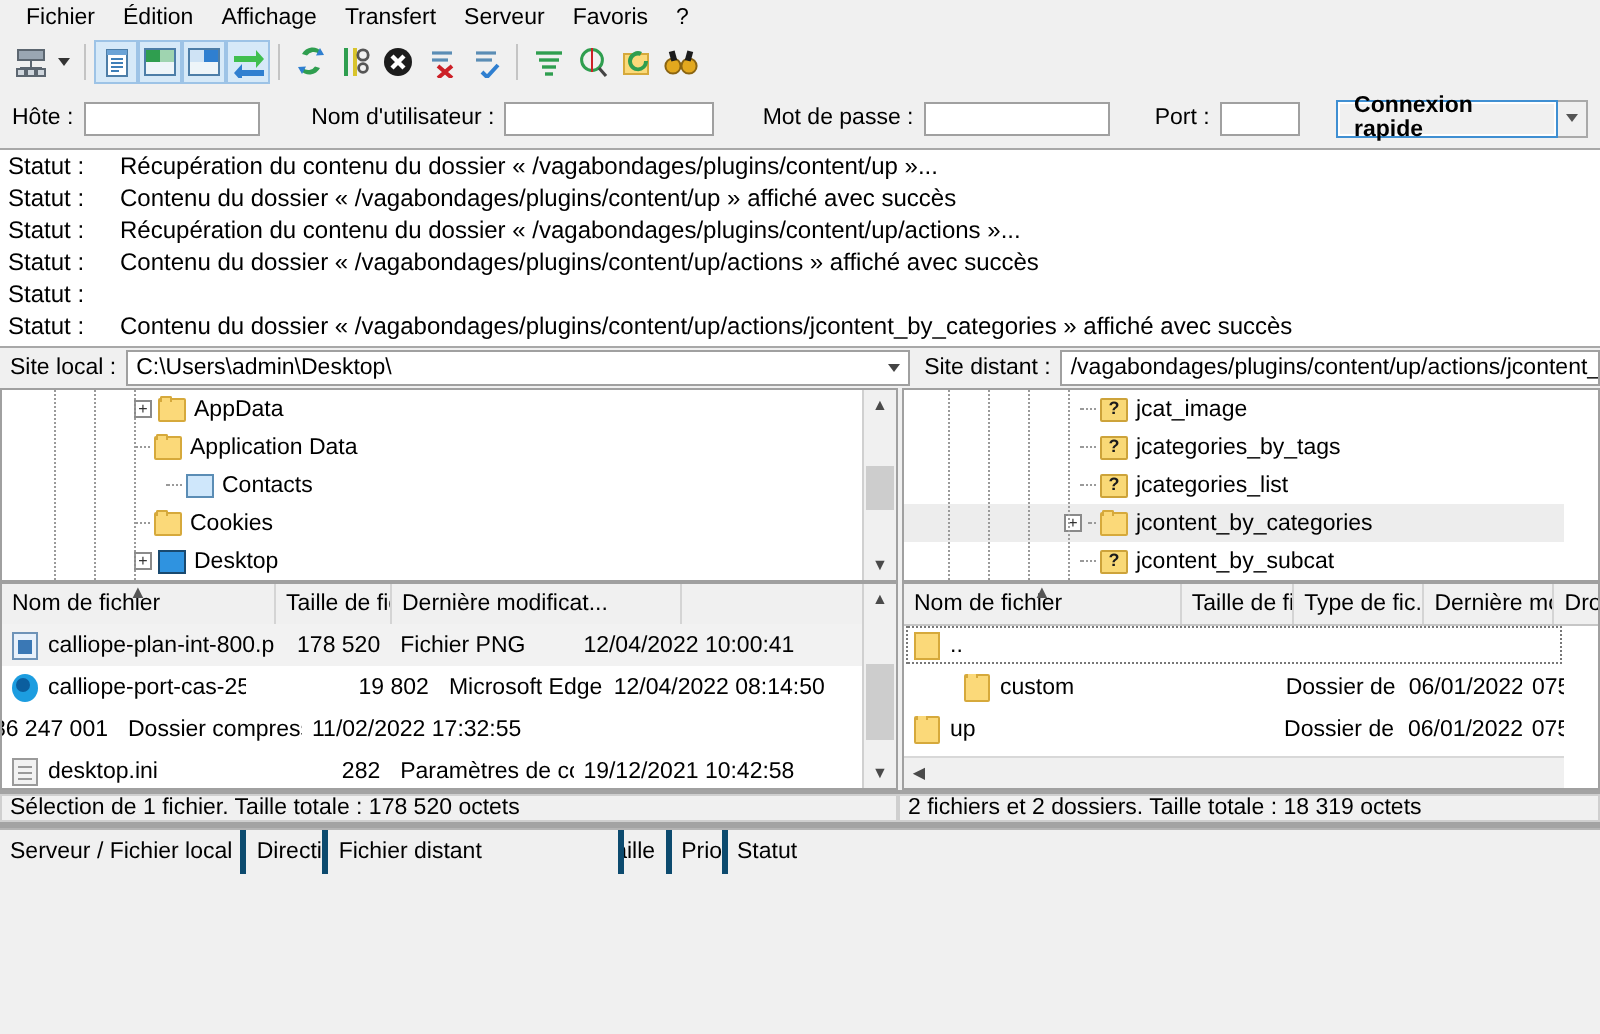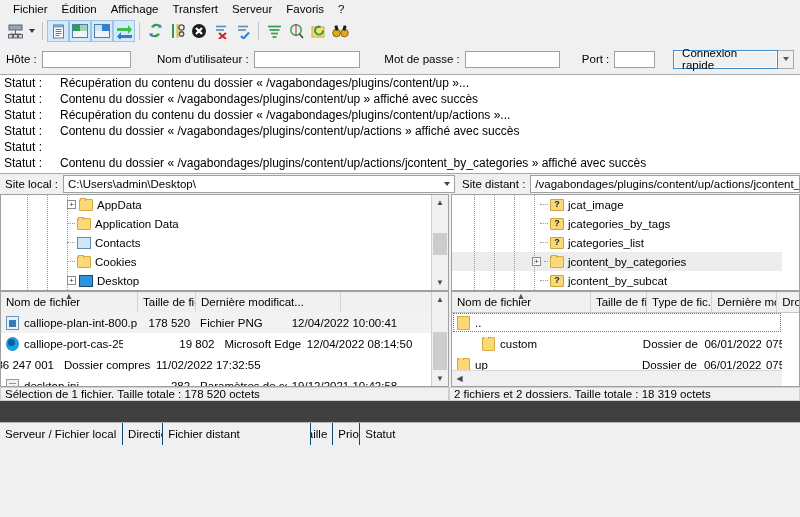--- a/index.html
+++ b/index.html
@@ -106,26 +106,26 @@
       box-shadow:0 0 0 0 #888,0 3px 0 #999,0 6px 0 #999;background:#999;}
   .mic.rfolder{background:#fbd979;border:1px solid #d6a93b;box-sizing:border-box;border-radius:1px;}
   .mic.rfolder:before{content:"";position:absolute;left:0;top:-2px;width:6px;height:3px;background:#fbd979;border:1px solid #d6a93b;
       border-bottom:0;box-sizing:border-box;}
   .mic.updir{background:#fbd979;border:1px solid #d6a93b;box-sizing:border-box;}
   .mic.html{background:#fff;border:1px solid #9a9a9a;box-sizing:border-box;}
   .mic.html:after{content:"";position:absolute;left:1px;right:1px;top:1px;height:6px;background:#e06a2b;}
   .dashsel{outline:1px dotted #777;outline-offset:-2px;}
 
   
-  .sbar{height:35px;display:flex;align-items:flex-start;background:#404040;flex:0 0 auto;}
+  .sbar{height:19px;display:flex;align-items:center;background:#a3a3a3;flex:0 0 auto;}
   .sbar .cell{display:flex;align-items:center;font-size:11.5px;padding-left:4px;border:1px solid #cfcfcf;box-sizing:border-box;
      background:#f0f0f0;white-space:nowrap;overflow:hidden;}
 
   .qhead{height:22px;display:flex;align-items:stretch;background:#f0f0f0;border-top:1px solid #b4b4b4;flex:0 0 auto;}
-  .qh{font-size:11.5px;display:flex;align-items:center;padding-left:5px;border-right:1px solid #0c4a6e;box-sizing:border-box;
+  .qh{font-size:11.5px;display:flex;align-items:center;padding-left:5px;border-right:3px solid #0c4a6e;box-sizing:border-box;
      white-space:nowrap;overflow:hidden;}
   .qbody{flex:1 1 auto;background:#f0f0f0;}
 </style>
 </head>
 <body>
 
 <div class="app">
 
   <div class="menubar">
     <div class="mi">Fichier</div>
@@ -274,21 +274,21 @@
       <input type="text" value="" style="">
     </span>
     <span class="lbl" style="margin-left:24px;">Mot de passe :</span>
     <span class="qfield" style="width:98px;">
       <input type="password" value="" style="">
     </span>
     <span class="lbl" style="margin-left:22px;">Port :</span>
     <span class="qfield" style="width:42px;">
       <input type="text" value="" style="">
     </span>
-    <span class="qconn" style="margin-left:18px;">Connexion rapide</span>
+    <span class="qconn" style="margin-left:18px;font-weight:bold;">Connexion rapide</span>
     <span class="qdrop">
         <i></i>
       </span>
   </div>
 
   <div class="logwrap">
     <div class="logline">
       <span class="k">Statut :</span>
       <span class="v">Récupération du contenu du dossier « /vagabondages/plugins/content/up »...</span>
     </div>
@@ -337,21 +337,21 @@
           <div class="trow" style="padding-left:66px;">
             <span class="expander">+</span>
             <span class="ficon folder"></span>
             <span>AppData</span>
           </div>
           <div class="trow" style="padding-left:66px;">
             <span class="dash"></span>
             <span class="ficon folder"></span>
             <span>Application Data</span>
           </div>
-          <div class="trow" style="padding-left:66px;">
+          <div class="trow" style="padding-left:66px;margin-left:16px;">
             <span class="dash"></span>
             <span class="ficon contacts"></span>
             <span>Contacts</span>
           </div>
           <div class="trow" style="padding-left:66px;">
             <span class="dash"></span>
             <span class="ficon folder"></span>
             <span>Cookies</span>
           </div>
           <div class="trow" style="padding-left:66px;">

